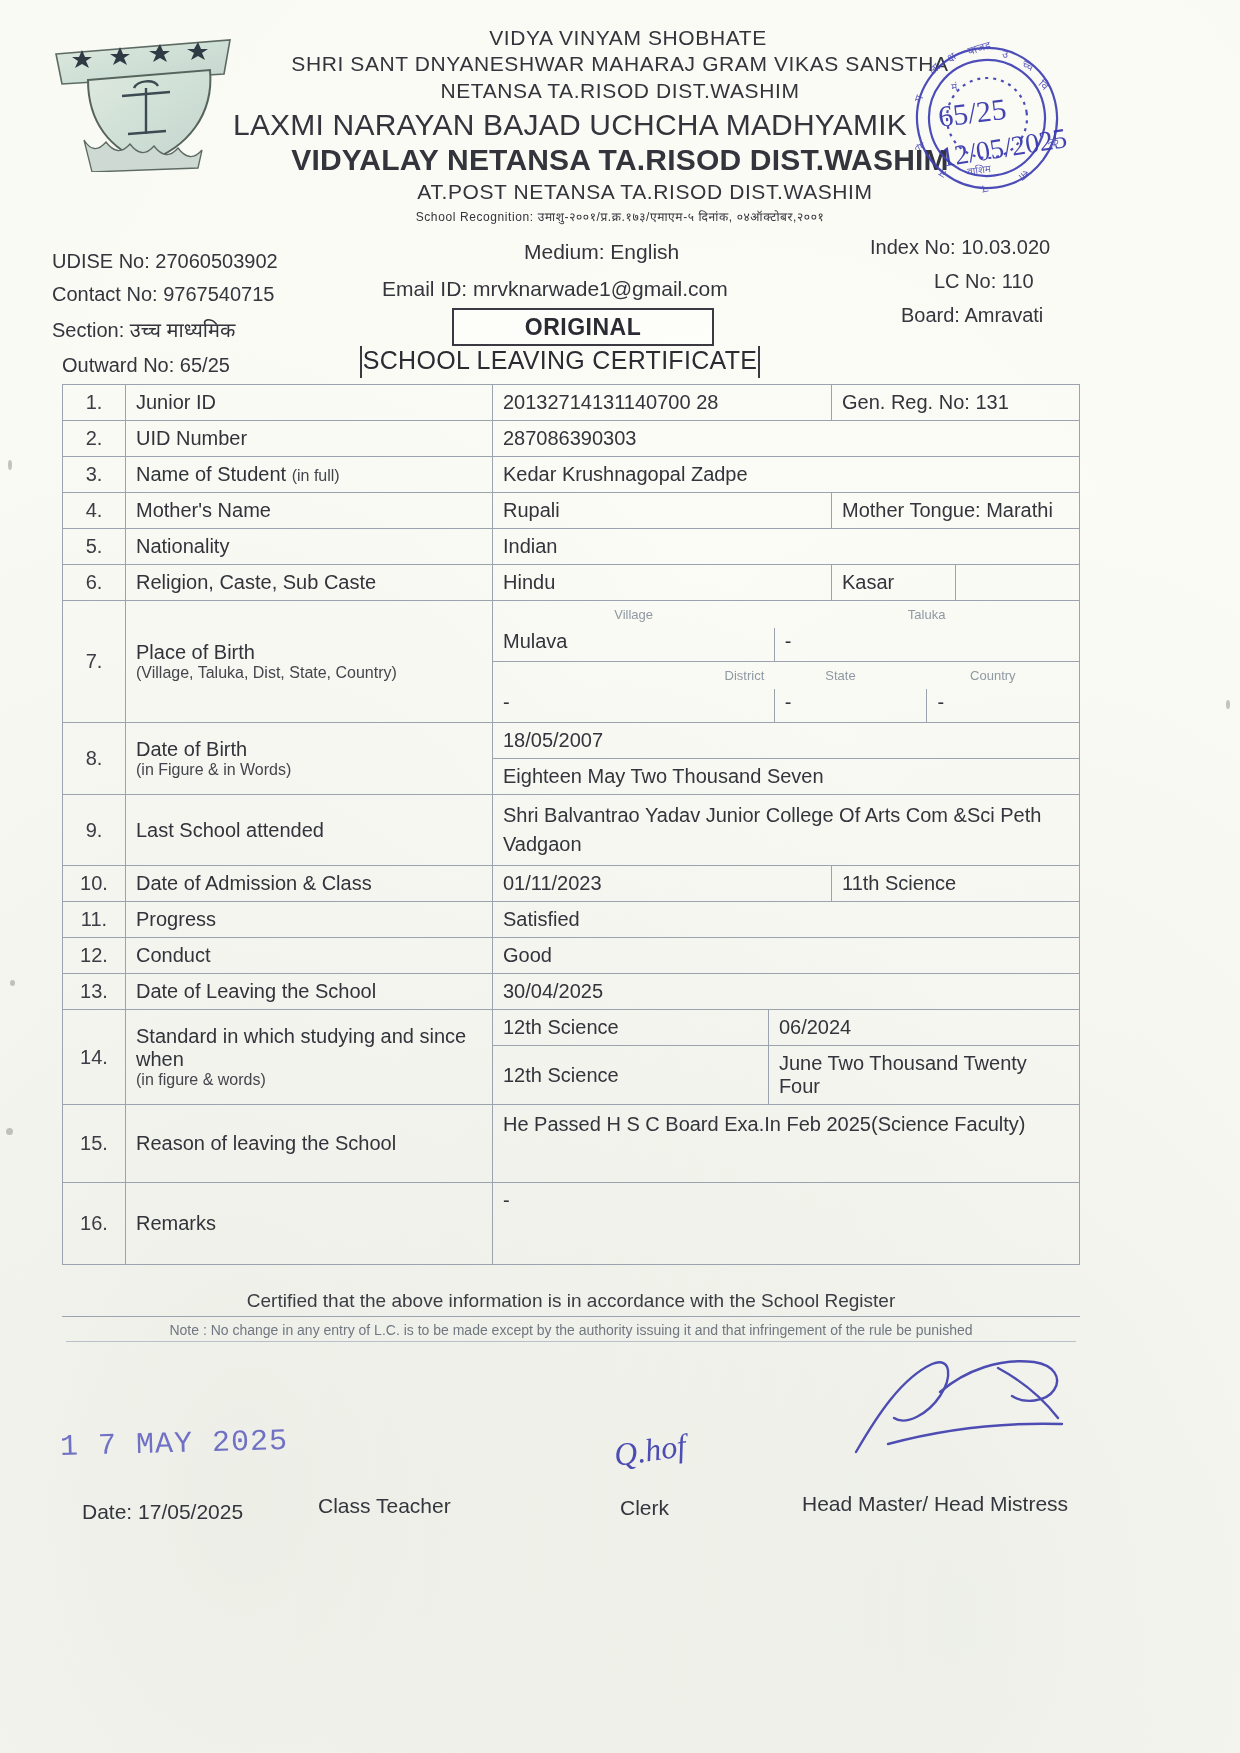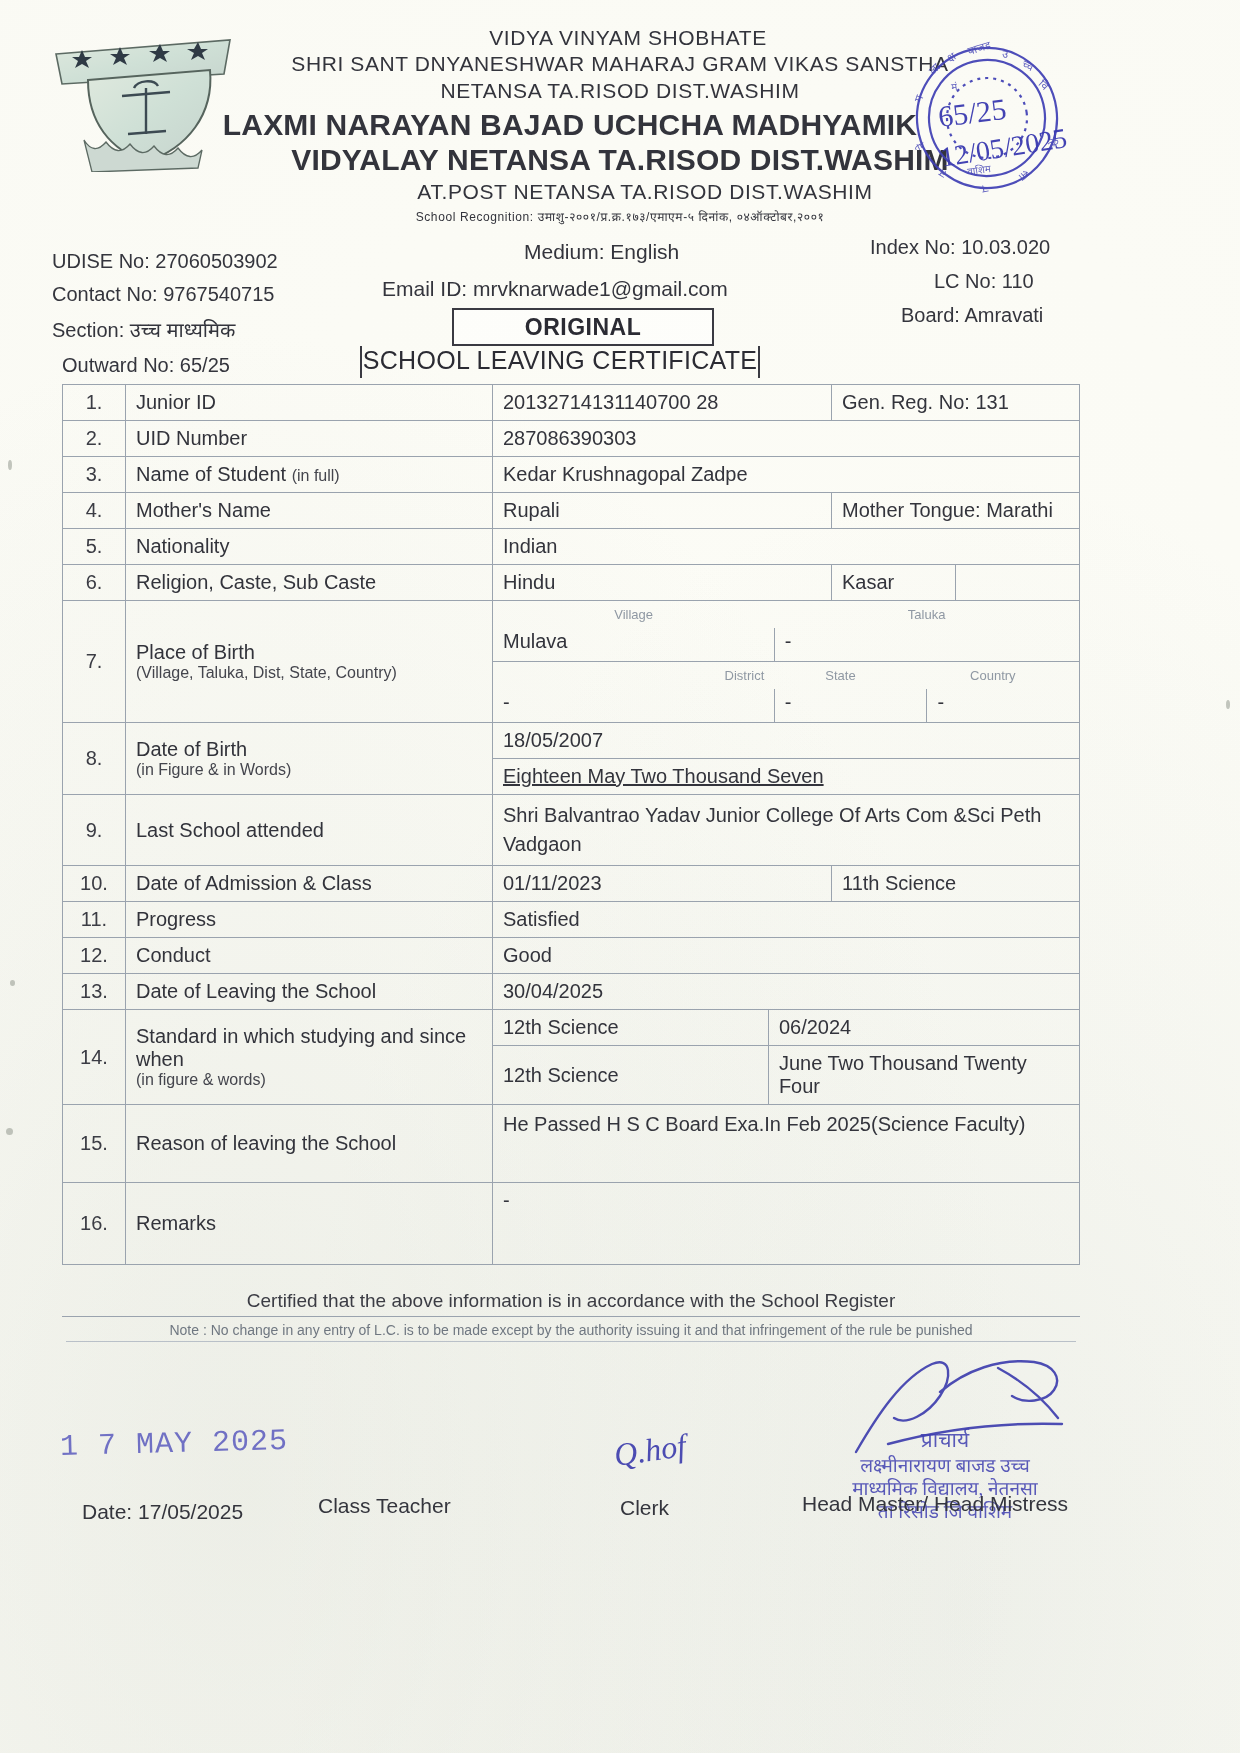--- a/index.html
+++ b/index.html
@@ -19,21 +19,21 @@
       radial-gradient(ellipse at 78% 92%, rgba(208,214,206,0.30) 0%, rgba(255,255,255,0) 50%),
       radial-gradient(ellipse at 60% 45%, rgba(252,252,246,1) 0%, rgba(250,250,244,1) 100%);
   }
 
   
   .hdr { position:absolute; left:0; top:0; width:1240px; }
   .hdr-line { text-align:center; letter-spacing:0.6px; color:#33343c; }
   .l1 { position:absolute; left:0; top:26px; width:1240px; font-size:21px;margin-left:8px; }
   .l2 { position:absolute; left:0; top:52px; width:1240px; font-size:21px; }
   .l3 { position:absolute; left:0; top:79px; width:1240px; font-size:21px; }
-  .l4 { position:absolute; left:0; top:108px; width:1140px; font-size:30px; font-weight:bold; letter-spacing:0.2px; }
+  .l4 { position:absolute; left:0; top:108px; width:1140px; font-size:30px; font-weight:normal; letter-spacing:0.2px; }
   .l5 { position:absolute; left:0; top:143px; width:1240px; font-size:30px; font-weight:bold; letter-spacing:0.2px; }
   .l6 { position:absolute; left:0; top:180px; width:1240px; font-size:21px;margin-left:25px; }
   .l7 { position:absolute; left:0; top:208px; width:1240px; font-size:12px; }
 
   
   .emblem {
     position:absolute; left:48px; top:22px; width:190px; height:150px;
   }
 
   
@@ -345,21 +345,21 @@
         <div>Date of Birth</div>
         <div class="sub">(in Figure &amp; in Words)</div>
       </td>
       <td colspan="2" style="padding:0;">
         <table style="width:100%; border-collapse:collapse;">
           <tbody>
                 <tr>
                   <td class="val" style="border:0; border-bottom:1px solid #9aa3ae; padding:6px 10px;">18/05/2007</td>
                 </tr>
           <tr>
-                  <td class="val" style="border:0; padding:6px 10px;text-decoration:underline;">Eighteen May Two Thousand Seven</td>
+                  <td class="val" style="border:0; padding:6px 10px;">Eighteen May Two Thousand Seven</td>
                 </tr>
         </tbody>
             </table>
       </td>
     </tr>
 
     <tr>
       <td class="c-no">9.</td>
       <td class="c-lbl">Last School attended</td>
       <td class="val" colspan="2" style="line-height:1.45;">Shri Balvantrao Yadav Junior College Of Arts Com &amp;Sci Peth Vadgaon</td>
@@ -435,25 +435,19 @@
 
   <svg class="sig-hm" viewBox="0 0 240 110">
     <g fill="none" stroke="#3b3bad" stroke-width="2.4" stroke-linecap="round">
       <path d="M8 100 C30 62 54 26 84 12 C104 4 104 26 92 44 C80 62 58 74 46 66"></path>
       <path d="M92 40 C118 18 152 6 186 10 C206 13 214 26 206 38 C198 50 176 52 164 44"></path>
       <path d="M150 16 C176 30 196 48 210 66"></path>
       <path d="M40 92 C92 78 150 70 214 72"></path>
     </g>
   </svg>
 
-  <div class="stamp-mr">
-    <div class="t0">प्राचार्य</div>
-    <div>लक्ष्मीनारायण बाजड उच्च</div>
-    <div>माध्यमिक विद्यालय, नेतनसा</div>
-    <div>ता रिसोड जि वाशिम</div>
-  </div>
 
   <div class="foot f-date">Date: 17/05/2025</div>
   <div class="foot f-ct">Class Teacher</div>
   <div class="foot f-clerk">Clerk</div>
   <div class="foot f-hm">Head Master/ Head Mistress</div>
 
 </div>
 
 </body></html>

